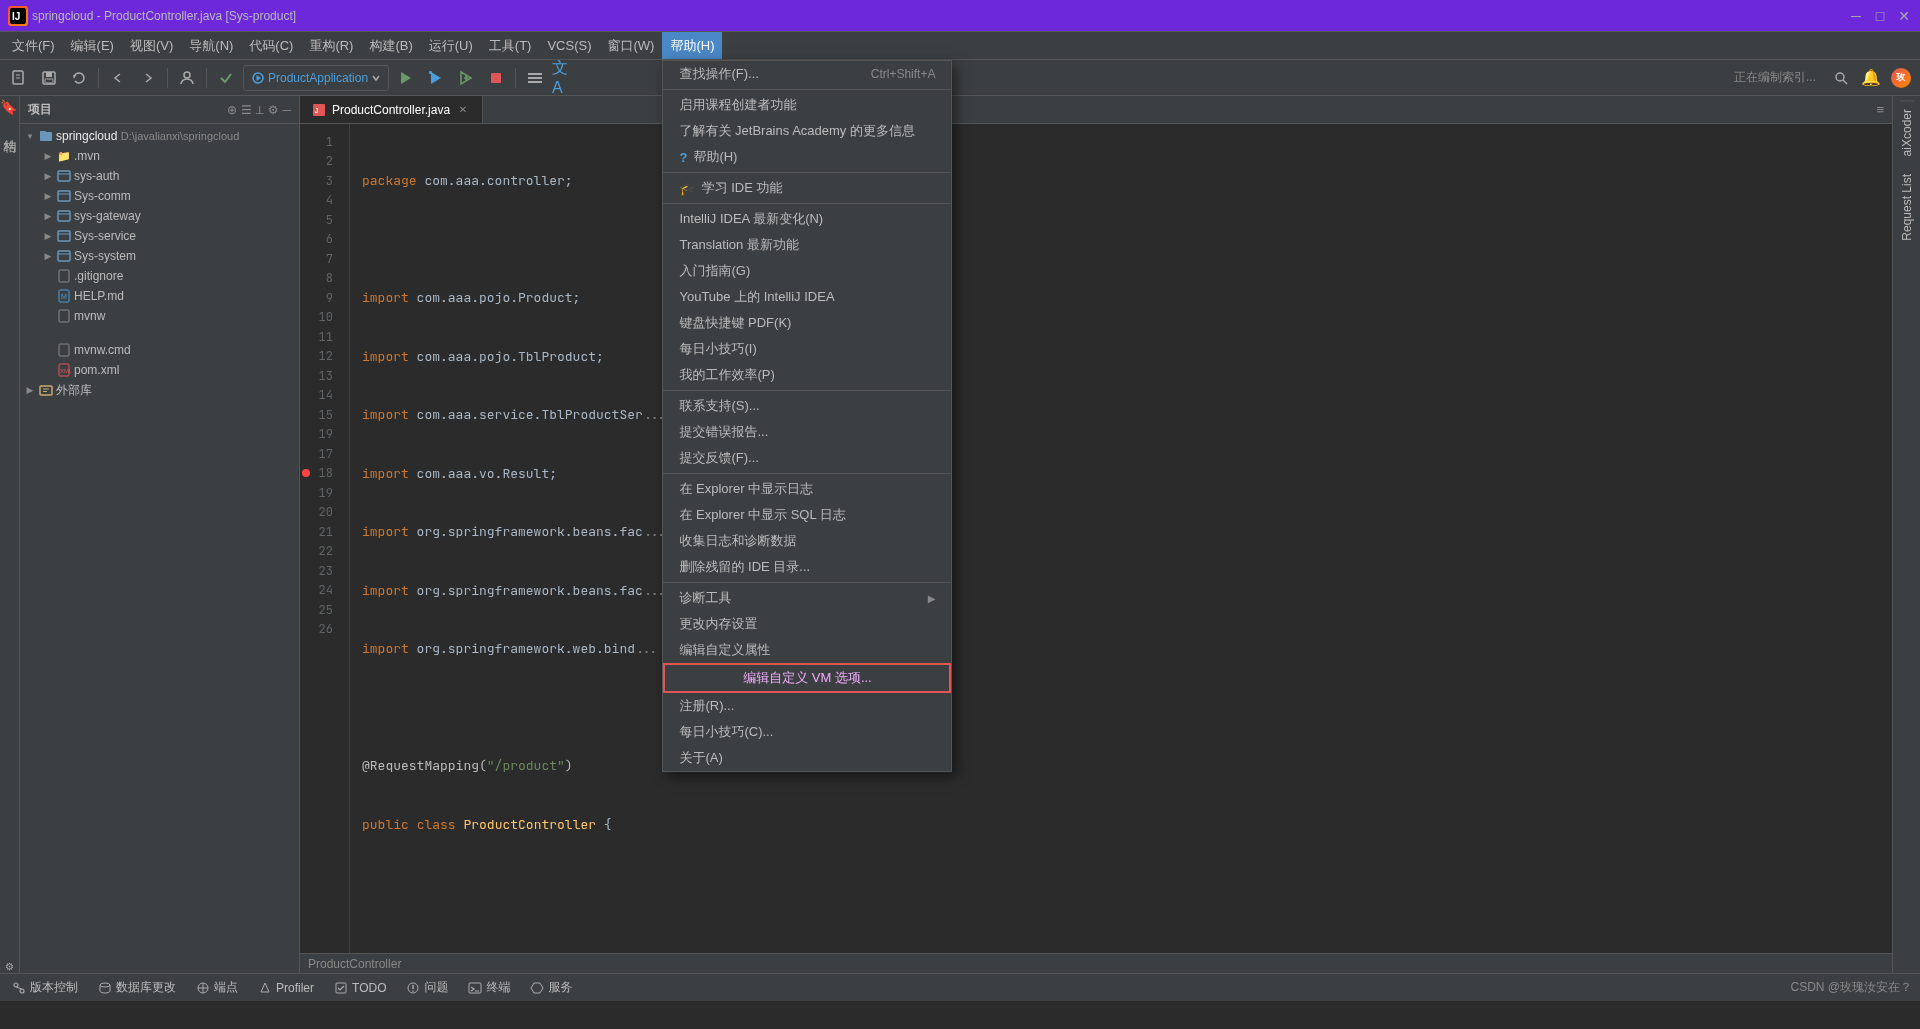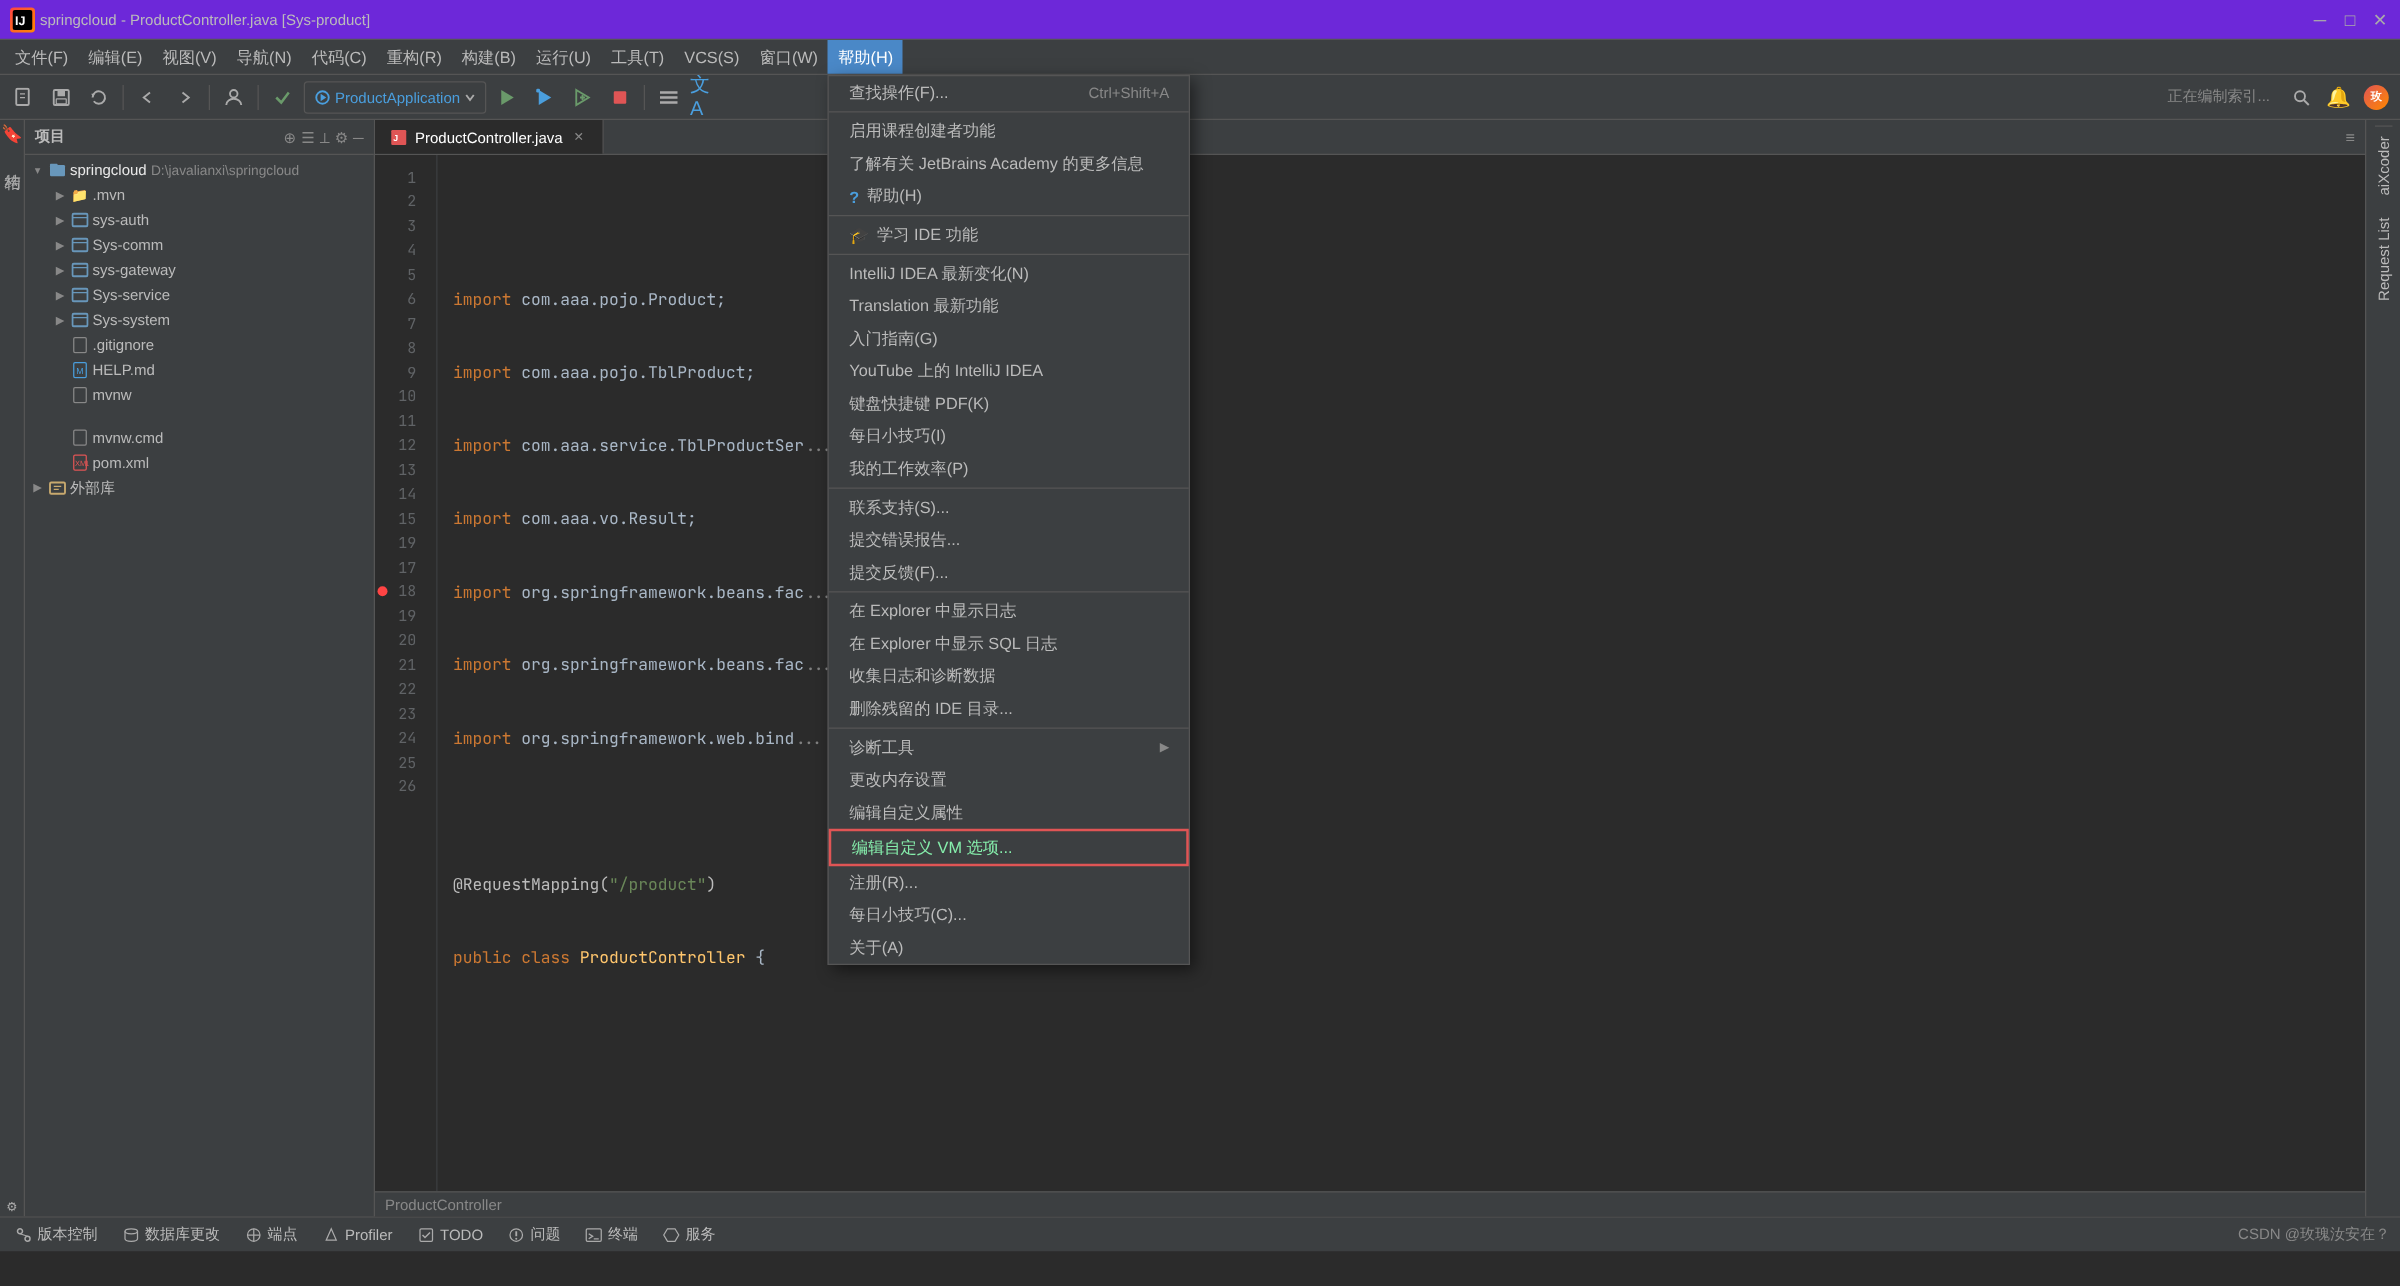--- a/index.html
+++ b/index.html
@@ -347,21 +347,22 @@
       color: #bbb;
       cursor: pointer;
       display: flex;
       align-items: center;
       justify-content: space-between;
       white-space: nowrap;
     }
     .dropdown-item.highlighted {
       background: transparent;
       border: 2px solid #e05555;
-      color: #86efac;
+      color: #f0abfc;
+      justify-content: center;
     }
     .dropdown-separator {
       height: 1px;
       background: #555;
       margin: 2px 0;
     }
     .dropdown-shortcut {
       color: #888;
       font-size: 12px;
     }
@@ -853,20 +854,23 @@
         <div class="line-num">20</div>
         <div class="line-num">21</div>
         <div class="line-num">22</div>
         <div class="line-num">23</div>
         <div class="line-num">24</div>
         <div class="line-num">25</div>
         <div class="line-num">26</div>
       </div>
 
       <div class="code-content">
+        <div class="code-line">
+          <span class="kw">package</span><span class="plain"> com.aaa.controller;</span>
+        </div>
         <div class="code-line">&nbsp;</div>
         <div class="code-line">
           <span class="kw">import</span><span class="plain"> com.aaa.pojo.Product;</span>
         </div>
         <div class="code-line">
           <span class="kw">import</span><span class="plain"> com.aaa.pojo.TblProduct;</span>
         </div>
         <div class="code-line">
           <span class="kw">import</span><span class="plain"> com.aaa.service.TblProductSer</span><span style="color:#808080;">...</span>
         </div>

